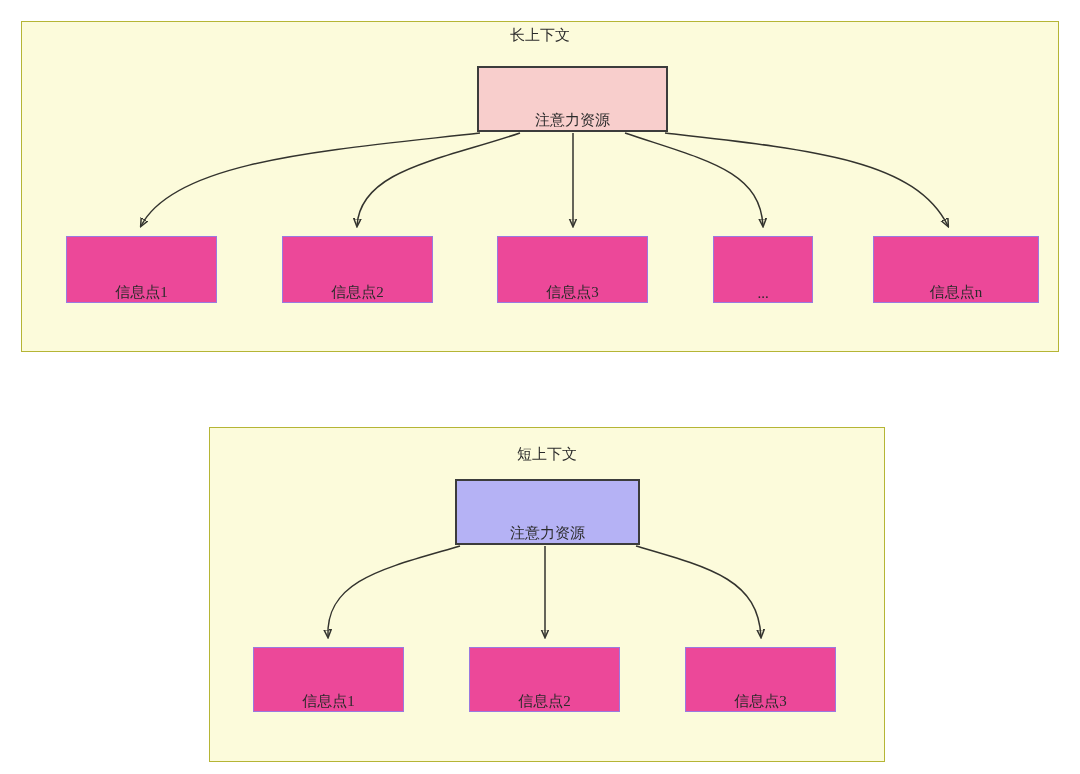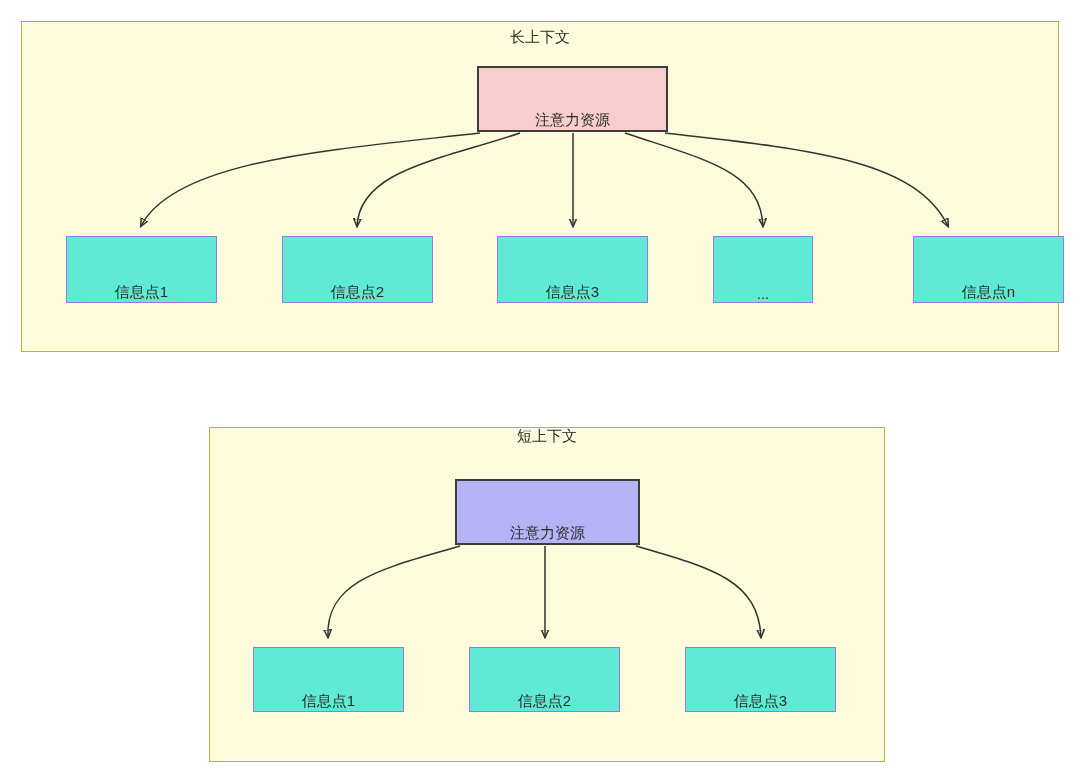--- a/index.html
+++ b/index.html
@@ -1,26 +1,26 @@
 <!DOCTYPE html>
 <html><head>
 <meta charset="utf-8">
 <style>
   html,body{margin:0;padding:0;background:#ffffff;}
   body{width:1080px;height:774px;position:relative;overflow:hidden;
        font-family:"Liberation Sans","DejaVu Sans",sans-serif;}
   #stage{position:absolute;left:0;top:0;width:1080px;height:774px;}
   .panel{position:absolute;background:#fcfbdb;border:1px solid #b5b535;box-sizing:border-box;}
   .panel-title{position:absolute;font-size:15px;color:#2b2b2b;white-space:nowrap;
-               transform:translateX(-50%);line-height:1;}
+               transform:translateX(-50%);line-height:1;font-family:Liberation Mono, monospace;}
   .node{position:absolute;box-sizing:border-box;display:flex;align-items:flex-end;
         justify-content:center;font-size:15px;color:#2b2b2b;white-space:nowrap;}
   .node-root-pink{background:#f8cecc;border:2px solid #3c3c3c;}
   .node-root-blue{background:#b5b2f5;border:2px solid #3c3c3c;}
-  .node-info{background:#5eead4;border:1.6px solid #9a79e0;}
+  .node-info{background:#ec4899;border:1.6px solid #9a79e0;font-family:Liberation Serif, serif;}
   svg.edges{position:absolute;left:0;top:0;width:1080px;height:774px;
             overflow:visible;pointer-events:none;}
   svg.edges path{fill:none;stroke:#33332e;stroke-width:1.5;}
 </style>
 </head>
 <body>
 
 <div id="stage">
 
   <div class="panel" style="left:21px;top:21px;width:1038px;height:331px;"></div>
@@ -36,27 +36,27 @@
   </div>
   <div class="node node-info" style="left:282px;top:236px;width:151px;height:67px;">
     <span>信息点2</span>
   </div>
   <div class="node node-info" style="left:497px;top:236px;width:151px;height:67px;">
     <span>信息点3</span>
   </div>
   <div class="node node-info" style="left:713px;top:236px;width:100px;height:67px;">
     <span>...</span>
   </div>
-  <div class="node node-info" style="left:873px;top:236px;width:151px;height:67px;margin-left:40px;">
+  <div class="node node-info" style="left:873px;top:236px;width:166px;height:67px;">
     <span>信息点n</span>
   </div>
 
   <div class="panel" style="left:209px;top:427px;width:676px;height:335px;"></div>
 
-  <div class="panel-title" style="left:547px;top:428px;">短上下文</div>
+  <div class="panel-title" style="left:547px;top:448px;">短上下文</div>
 
   <div class="node node-root-blue" style="left:455px;top:479px;width:185px;height:66px;">
     <span>注意力资源</span>
   </div>
 
   <div class="node node-info" style="left:253px;top:647px;width:151px;height:65px;">
     <span>信息点1</span>
   </div>
   <div class="node node-info" style="left:469px;top:647px;width:151px;height:65px;">
     <span>信息点2</span>

